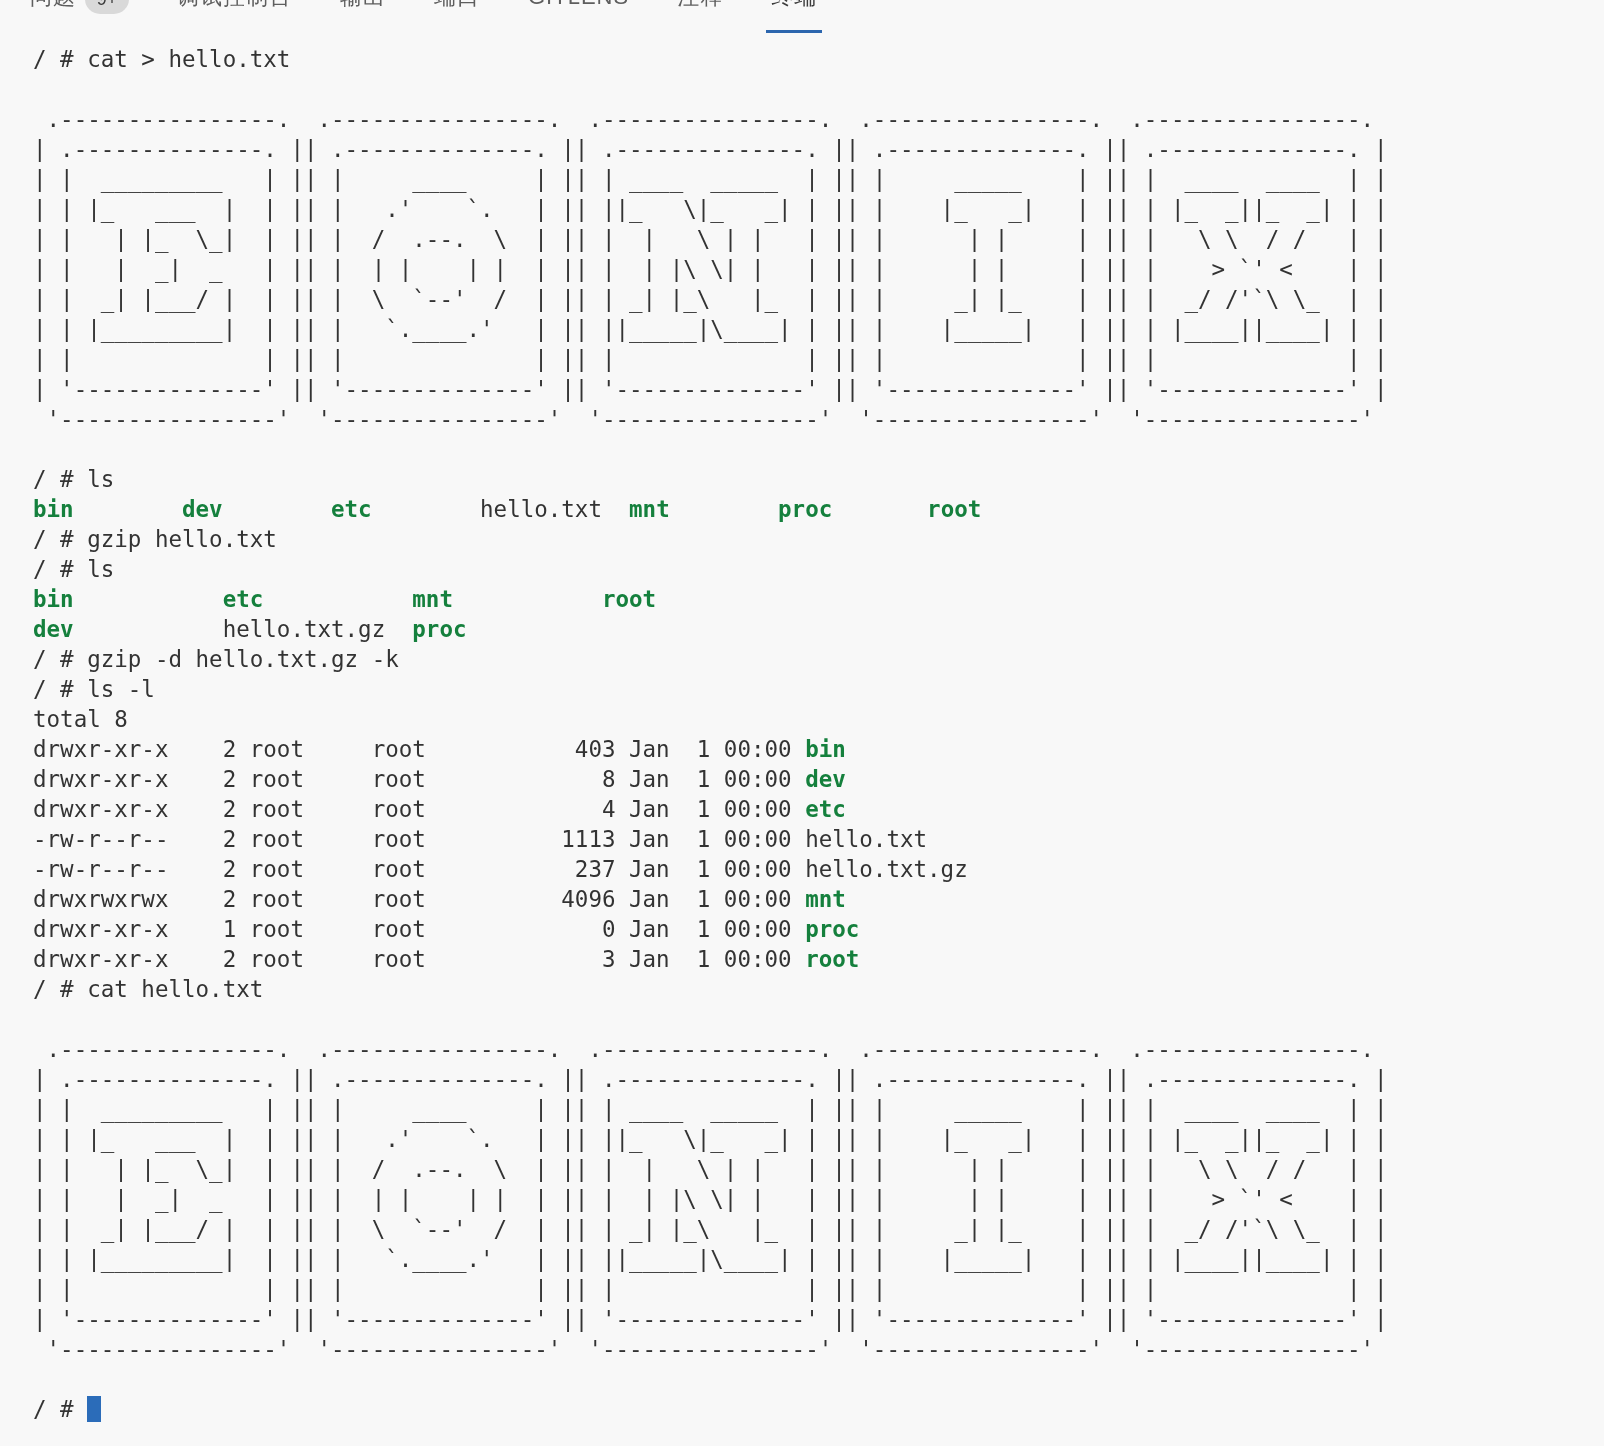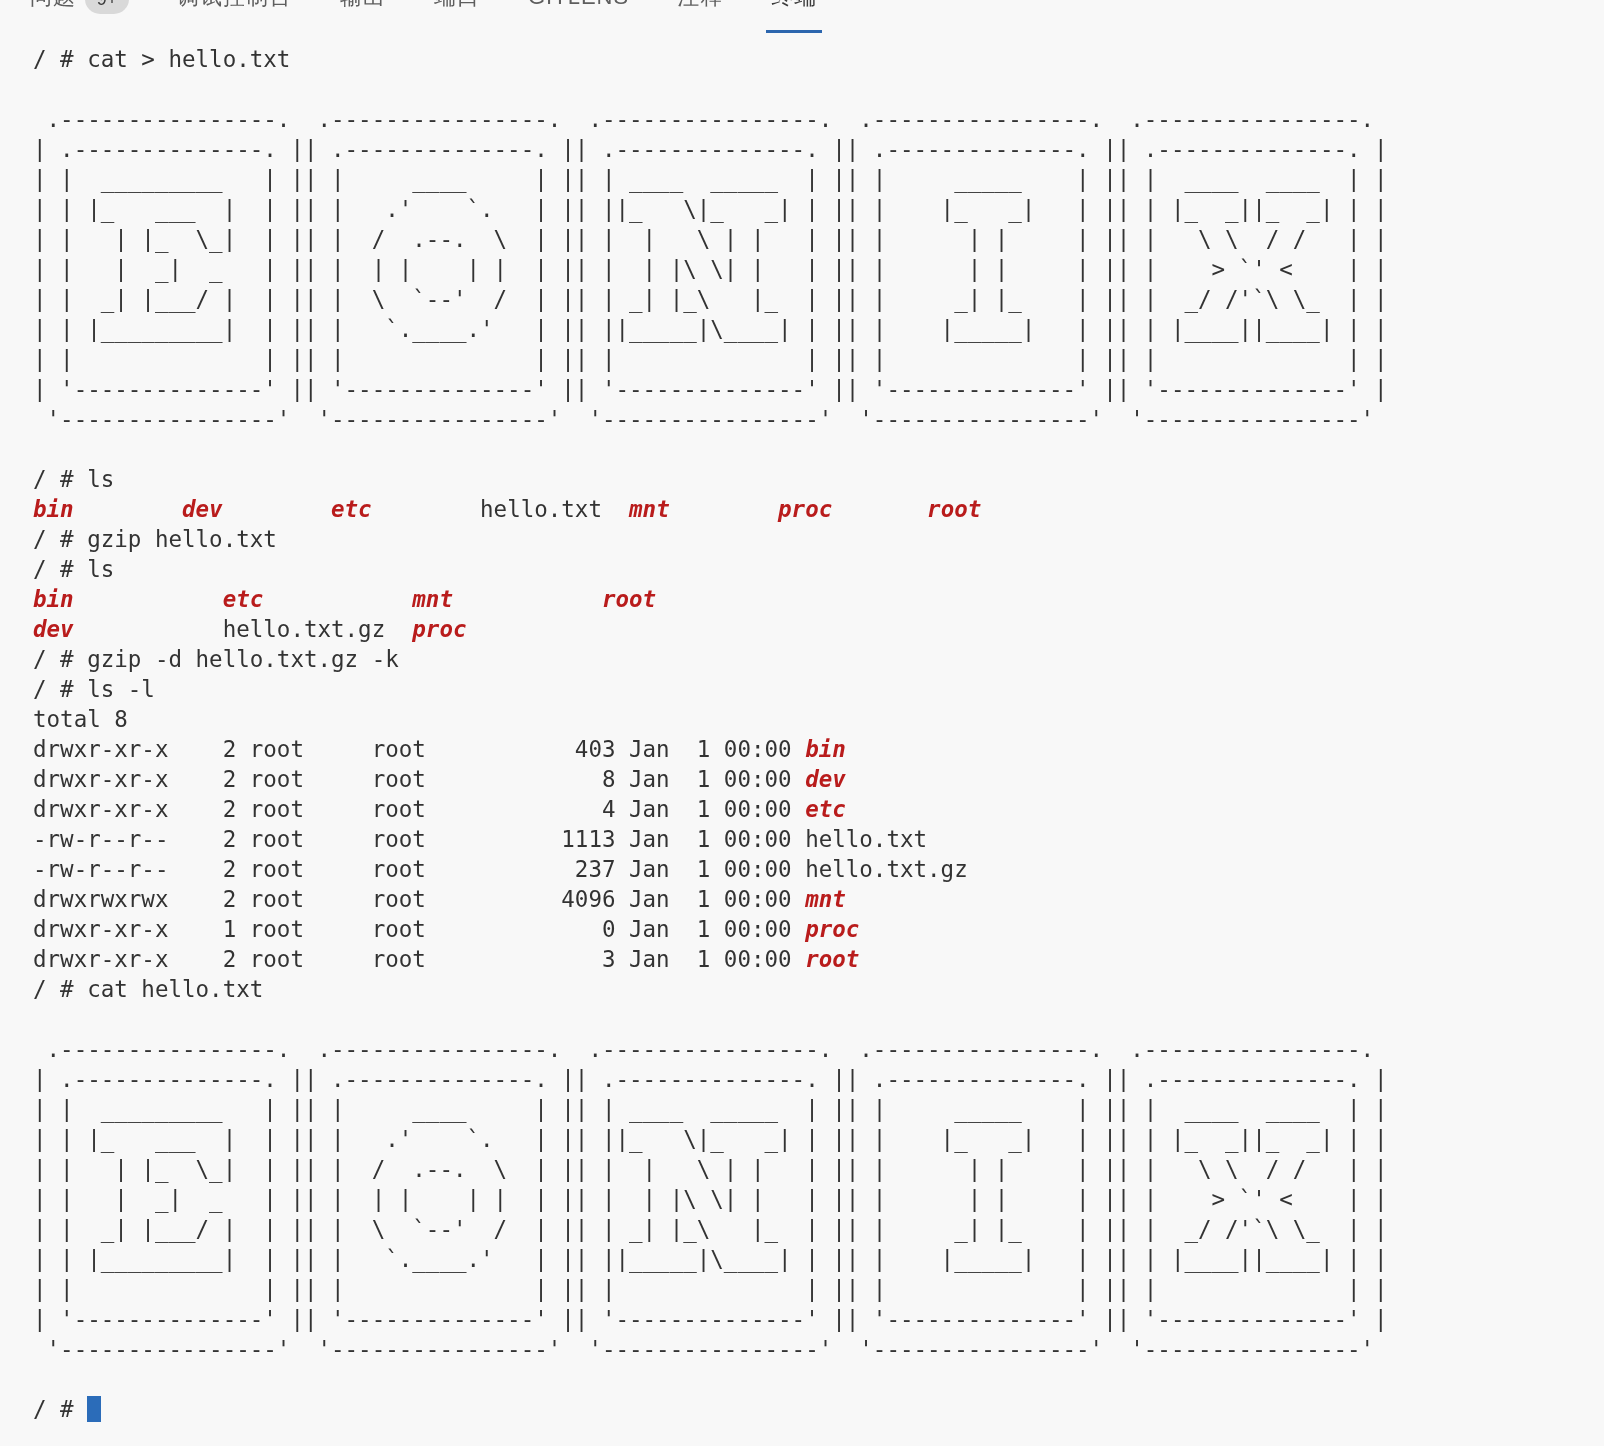--- a/index.html
+++ b/index.html
@@ -63,21 +63,21 @@
   
   .term{
     padding:10px 0 0 33px;
     font-family:"DejaVu Sans Mono", monospace;
     font-size:22.5px;
     line-height:30px;
     color:#333333;
     white-space:pre;
   }
   .term-line{height:30px;}
-  .dir{color:#b91c1c;font-weight:bold;font-style:italic;}
+  .dir{color:#15803d;font-weight:bold;}
   .cursor{
     background:#2b6cb9;
     color:#2b6cb9;
   }
 </style>
 </head>
 <body>
 
 <div class="screen">
 

